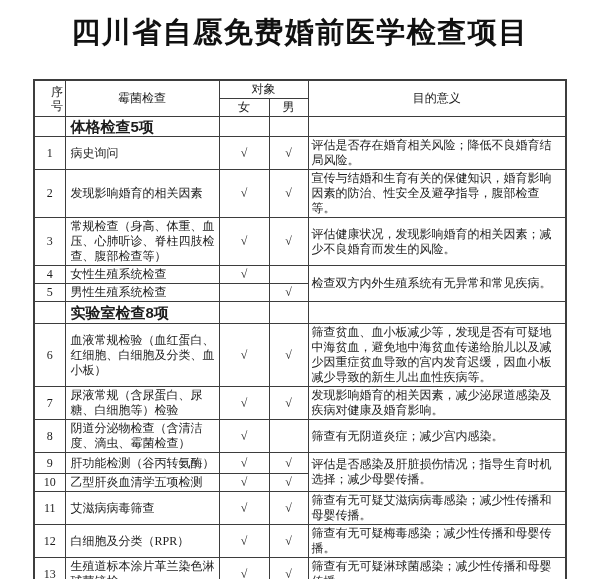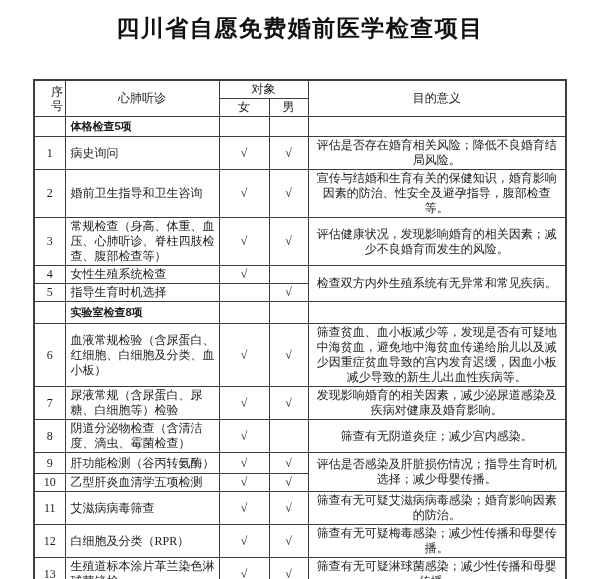--- a/index.html
+++ b/index.html
@@ -3,21 +3,21 @@
 <meta charset="utf-8">
 <style>
   * { margin:0; padding:0; box-sizing:border-box; }
   html,body { width:600px; height:579px; background:#ffffff; overflow:hidden; }
   body { font-family:"Liberation Serif","DejaVu Serif",serif; color:#1c1c1c; position:relative; }
 
   .page-title {
     text-align:center;
     font-family:"Liberation Sans","DejaVu Sans",sans-serif;
     font-weight:bold;
-    font-size:23px;
+    font-size:29px;
     letter-spacing:1.5px;
     padding-top:13px;
     color:#111;
   }
 
   table.exam-table {
     position:absolute;
     left:33px; top:79px;
     width:534px;
     border-collapse:collapse;
@@ -38,47 +38,47 @@
   col.col-female  { width:50px; }
   col.col-male    { width:39px; }
   col.col-purpose { width:auto; }
 
   .exam-table th { text-align:center; font-weight:normal; }
   th.th-no { padding:0 16px; word-break:break-all; line-height:14px; }
 
   td.cell-no { text-align:center; }
   td.cell-check { text-align:center; }
   td.cell-item { text-align:left; padding-left:5px;font-family:Liberation Serif, serif; }
-  td.cell-purpose { text-align:center; }
+  td.cell-purpose { text-align:left; }
 
   tr.section-row td.cell-item {
     font-family:"Liberation Sans","DejaVu Sans",sans-serif;
     font-weight:bold;
-    font-size:11px;
+    font-size:15px;
   }
 </style>
 </head>
 <body>
 
 <div class="page">
 
   <h1 class="page-title">四川省自愿免费婚前医学检查项目</h1>
 
   <table class="exam-table">
     <colgroup>
       <col class="col-no">
         <col class="col-item">
         <col class="col-female">
         <col class="col-male">
         <col class="col-purpose">
     </colgroup>
     <thead>
       <tr style="height:17px;">
         <th rowspan="2" class="th-no">序号</th>
-        <th rowspan="2">心肺听诊</th>
+        <th rowspan="2">霉菌检查</th>
         <th colspan="2">对象</th>
         <th rowspan="2">目的意义</th>
       </tr>
       <tr style="height:17px;">
         <th>女</th>
         <th>男</th>
       </tr>
     </thead>
     <tbody>
 
@@ -93,21 +93,21 @@
       <tr style="height:27px;">
         <td class="cell-no">1</td>
         <td class="cell-item">病史询问</td>
         <td class="cell-check">√</td>
         <td class="cell-check">√</td>
         <td class="cell-purpose">评估是否存在婚育相关风险；降低不良婚育结局风险。</td>
       </tr>
 
       <tr style="height:30px;">
         <td class="cell-no">2</td>
-        <td class="cell-item">婚前卫生指导和卫生咨询</td>
+        <td class="cell-item">发现影响婚育的相关因素</td>
         <td class="cell-check">√</td>
         <td class="cell-check">√</td>
         <td class="cell-purpose">宣传与结婚和生育有关的保健知识，婚育影响因素的防治、性安全及避孕指导，腹部检查等。</td>
       </tr>
 
       <tr style="height:43px;">
         <td class="cell-no">3</td>
         <td class="cell-item">常规检查（身高、体重、血压、心肺听诊、脊柱四肢检查、腹部检查等）</td>
         <td class="cell-check">√</td>
         <td class="cell-check">√</td>
@@ -117,36 +117,36 @@
       <tr style="height:18px;">
         <td class="cell-no">4</td>
         <td class="cell-item">女性生殖系统检查</td>
         <td class="cell-check">√</td>
         <td class="cell-check"></td>
         <td class="cell-purpose" rowspan="2">检查双方内外生殖系统有无异常和常见疾病。</td>
       </tr>
 
       <tr style="height:17px;">
         <td class="cell-no">5</td>
-        <td class="cell-item">指导生育时机选择</td>
+        <td class="cell-item">男性生殖系统检查</td>
         <td class="cell-check"></td>
         <td class="cell-check">√</td>
       </tr>
 
       <tr class="section-row" style="height:22px;">
         <td class="cell-no"></td>
         <td class="cell-item">实验室检查8项</td>
         <td class="cell-check"></td>
         <td class="cell-check"></td>
         <td class="cell-purpose"></td>
       </tr>
 
       <tr style="height:57px;">
         <td class="cell-no">6</td>
-        <td class="cell-item">血液常规检验（含尿蛋白、红细胞、白细胞及分类、血小板）</td>
+        <td class="cell-item">血液常规检验（血红蛋白、红细胞、白细胞及分类、血小板）</td>
         <td class="cell-check">√</td>
         <td class="cell-check">√</td>
         <td class="cell-purpose">筛查贫血、血小板减少等，发现是否有可疑地中海贫血，避免地中海贫血传递给胎儿以及减少因重症贫血导致的宫内发育迟缓，因血小板减少导致的新生儿出血性疾病等。</td>
       </tr>
 
       <tr style="height:30px;">
         <td class="cell-no">7</td>
         <td class="cell-item">尿液常规（含尿蛋白、尿糖、白细胞等）检验</td>
         <td class="cell-check">√</td>
         <td class="cell-check">√</td>
@@ -174,21 +174,21 @@
         <td class="cell-item">乙型肝炎血清学五项检测</td>
         <td class="cell-check">√</td>
         <td class="cell-check">√</td>
       </tr>
 
       <tr style="height:30px;">
         <td class="cell-no">11</td>
         <td class="cell-item">艾滋病病毒筛查</td>
         <td class="cell-check">√</td>
         <td class="cell-check">√</td>
-        <td class="cell-purpose">筛查有无可疑艾滋病病毒感染；婚育影响因素的防治。</td>
+        <td class="cell-purpose">筛查有无可疑艾滋病病毒感染；减少性传播和母婴传播。</td>
       </tr>
 
       <tr style="height:22px;">
         <td class="cell-no">12</td>
         <td class="cell-item">白细胞及分类（RPR）</td>
         <td class="cell-check">√</td>
         <td class="cell-check">√</td>
         <td class="cell-purpose">筛查有无可疑梅毒感染；减少性传播和母婴传播。</td>
       </tr>
 

